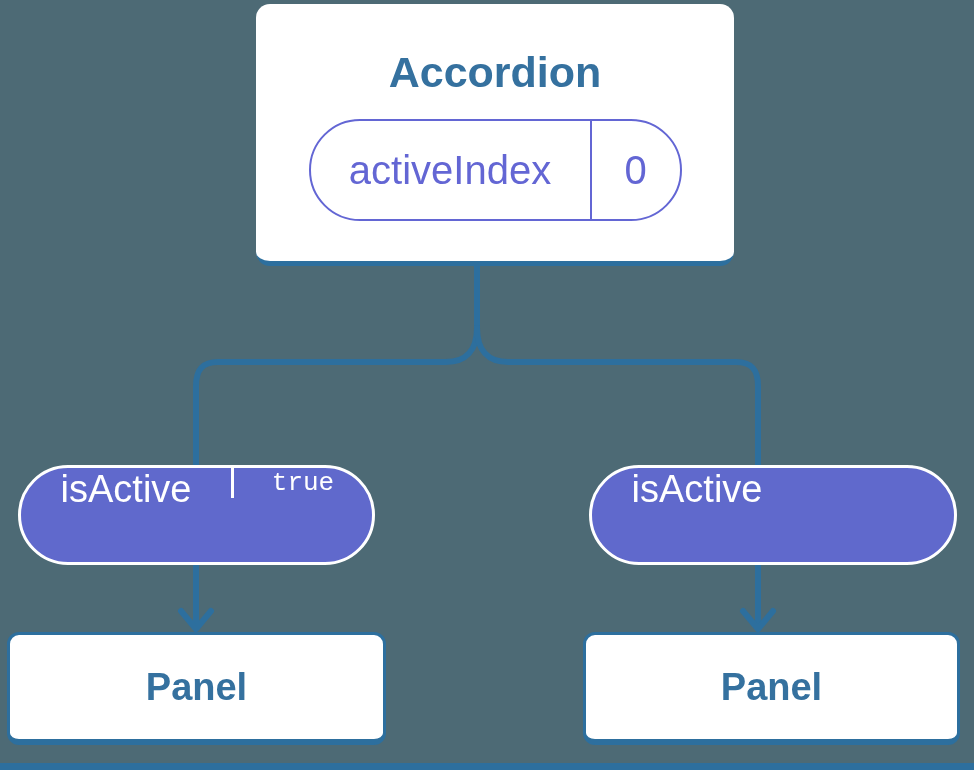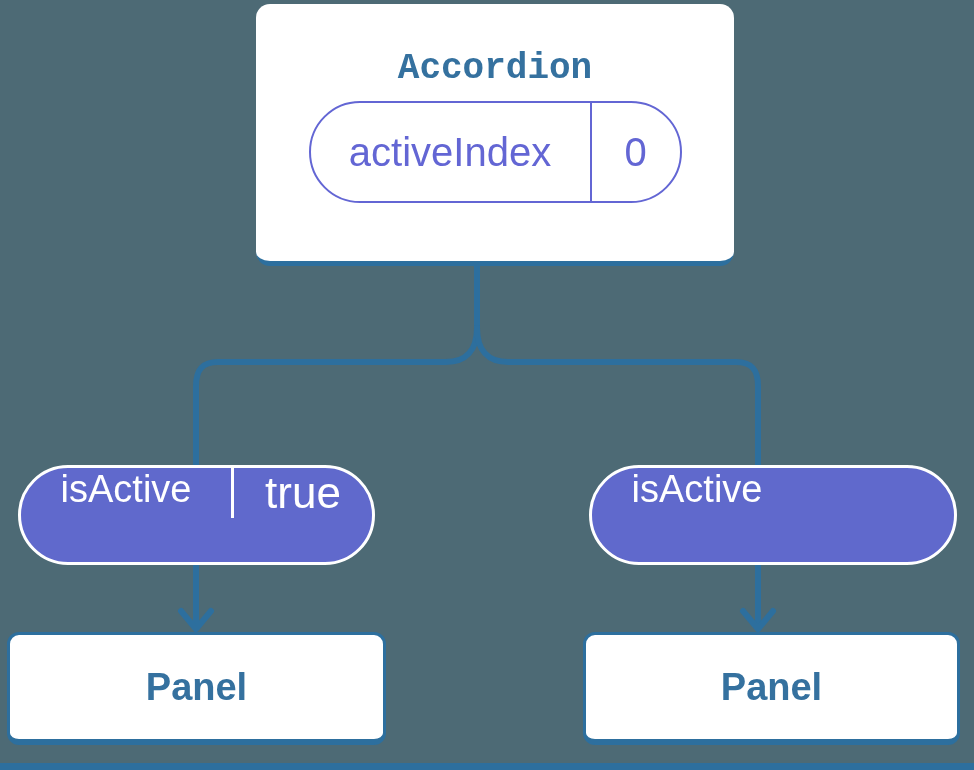--- a/index.html
+++ b/index.html
@@ -44,28 +44,27 @@
     left: 256px; top: 4px;
     width: 478px; height: 262px;
     border-radius: 14px;
     border-bottom: 5px solid var(--line);
     display: flex;
     flex-direction: column;
     align-items: center;
   }
   .accordion-title {
     margin-top: 44px;
-    font-size: 36px;
+    font-size: 43px;
     font-weight: 600;
     color: var(--text);
     line-height: 1.15;
-    font-family: Liberation Mono, monospace;
   }
   .state-pill {
-    margin-top: 12px;
+    margin-top: 22px;
     width: 373px; height: 102px;
     border: 2px solid var(--purpleAccent);
     border-radius: 51px;
     background: var(--white);
     display: flex;
     align-items: stretch;
     overflow: hidden;
   }
   .state-pill .pill-key {
     width: 279px;
@@ -105,23 +104,24 @@
     font-size: 38px;
     font-weight: 500;
     color: var(--white);
   }
   .prop-pill .pill-val {
     flex: 1;
     border-left: 3px solid var(--white);
     display: flex;
     align-items: center;
     justify-content: center;
-    font-size: 44px;
+    font-size: 26px;
     font-weight: 500;
     color: var(--white);
+    font-family: Liberation Mono, monospace;
   }
   .prop-pill-left  { left: 18px;  top: 465px; width: 357px; }
   .prop-pill-right { left: 589px; top: 465px; width: 368px; }
 
   .panel-card {
     position: absolute;
     top: 632px;
     height: 113px;
     border: 3px solid var(--line);
     border-bottom-width: 6px;

